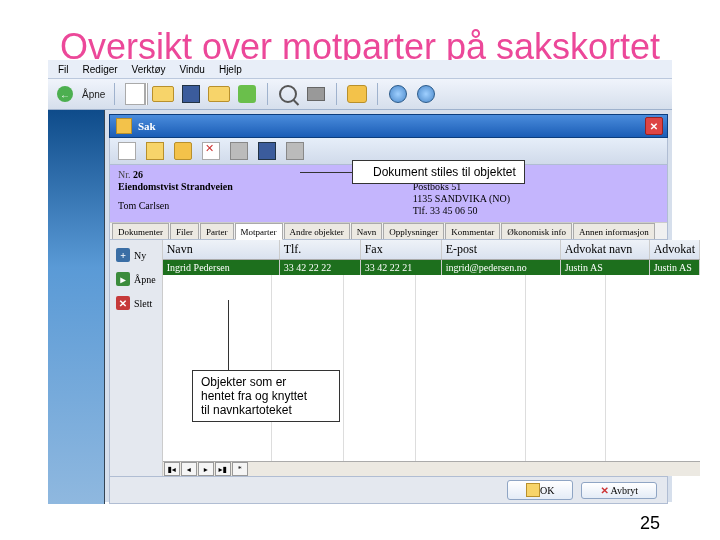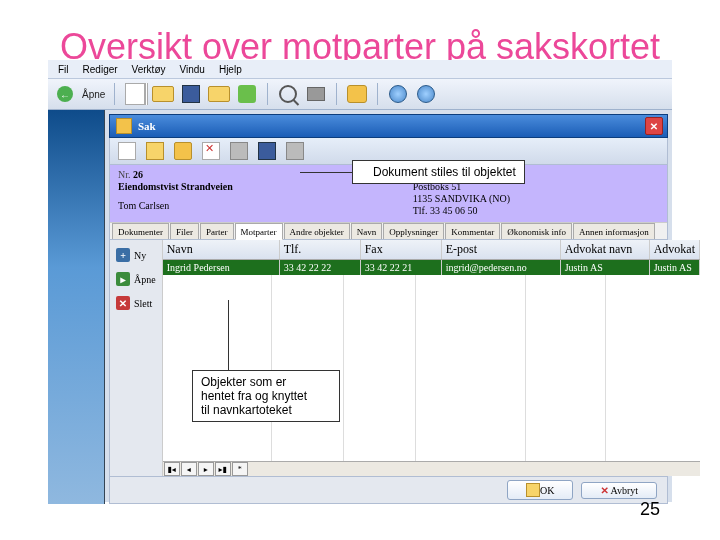--- a/index.html
+++ b/index.html
@@ -60,21 +60,21 @@
 .gbody { flex:1; background:#fff; position:relative; }
 .gbody .vline { position:absolute; top:0; bottom:0; width:1px; background:#ddd; }
 .scroller { height:14px; background:#ece9e2; border-top:1px solid #aaa; display:flex; align-items:center; font-size:9px; }
 .scroller .navbtn { width:14px; height:12px; border:1px solid #999; background:#f5f5f5; display:flex; align-items:center; justify-content:center; font-size:8px; margin-left:1px;}
 .btmbar { height:26px; background:#e4e8ef; border-top:1px solid #b0bdd3; display:flex; align-items:center; justify-content:flex-end; gap:8px; padding:0 10px; }
 .dlgbtn { display:flex; align-items:center; padding:2px 18px; border:1px solid #8fa5c4; background:linear-gradient(#fff,#e4ecf7); border-radius:3px; font-size:10px; }
 .dlgbtn .okico { width:12px; height:12px; background:#f7d46a; border:1px solid #b8902c; }
 .dlgbtn .xico { width:10px; height:10px; color:#c33; font-weight:bold; }
 .callout { position:absolute; background:#fff; border:1px solid #333; padding:4px 8px; font-size:12px; font-family:Arial; z-index:20; }
 .callout-line { position:absolute; background:#333; z-index:19; }
-.pagenum { position:absolute; right:60px; bottom:20px; font-size:18px; font-family:Arial; }
+.pagenum { position:absolute; right:60px; bottom:6px; font-size:18px; font-family:Arial; }
 </style>
 </head>
 <body>
 
 <div class="slide-title">Oversikt over motparter på sakskortet</div>
 
 <div class="app-window">
   <div class="menubar">
     <span>Fil</span>
     <span>Rediger</span>

